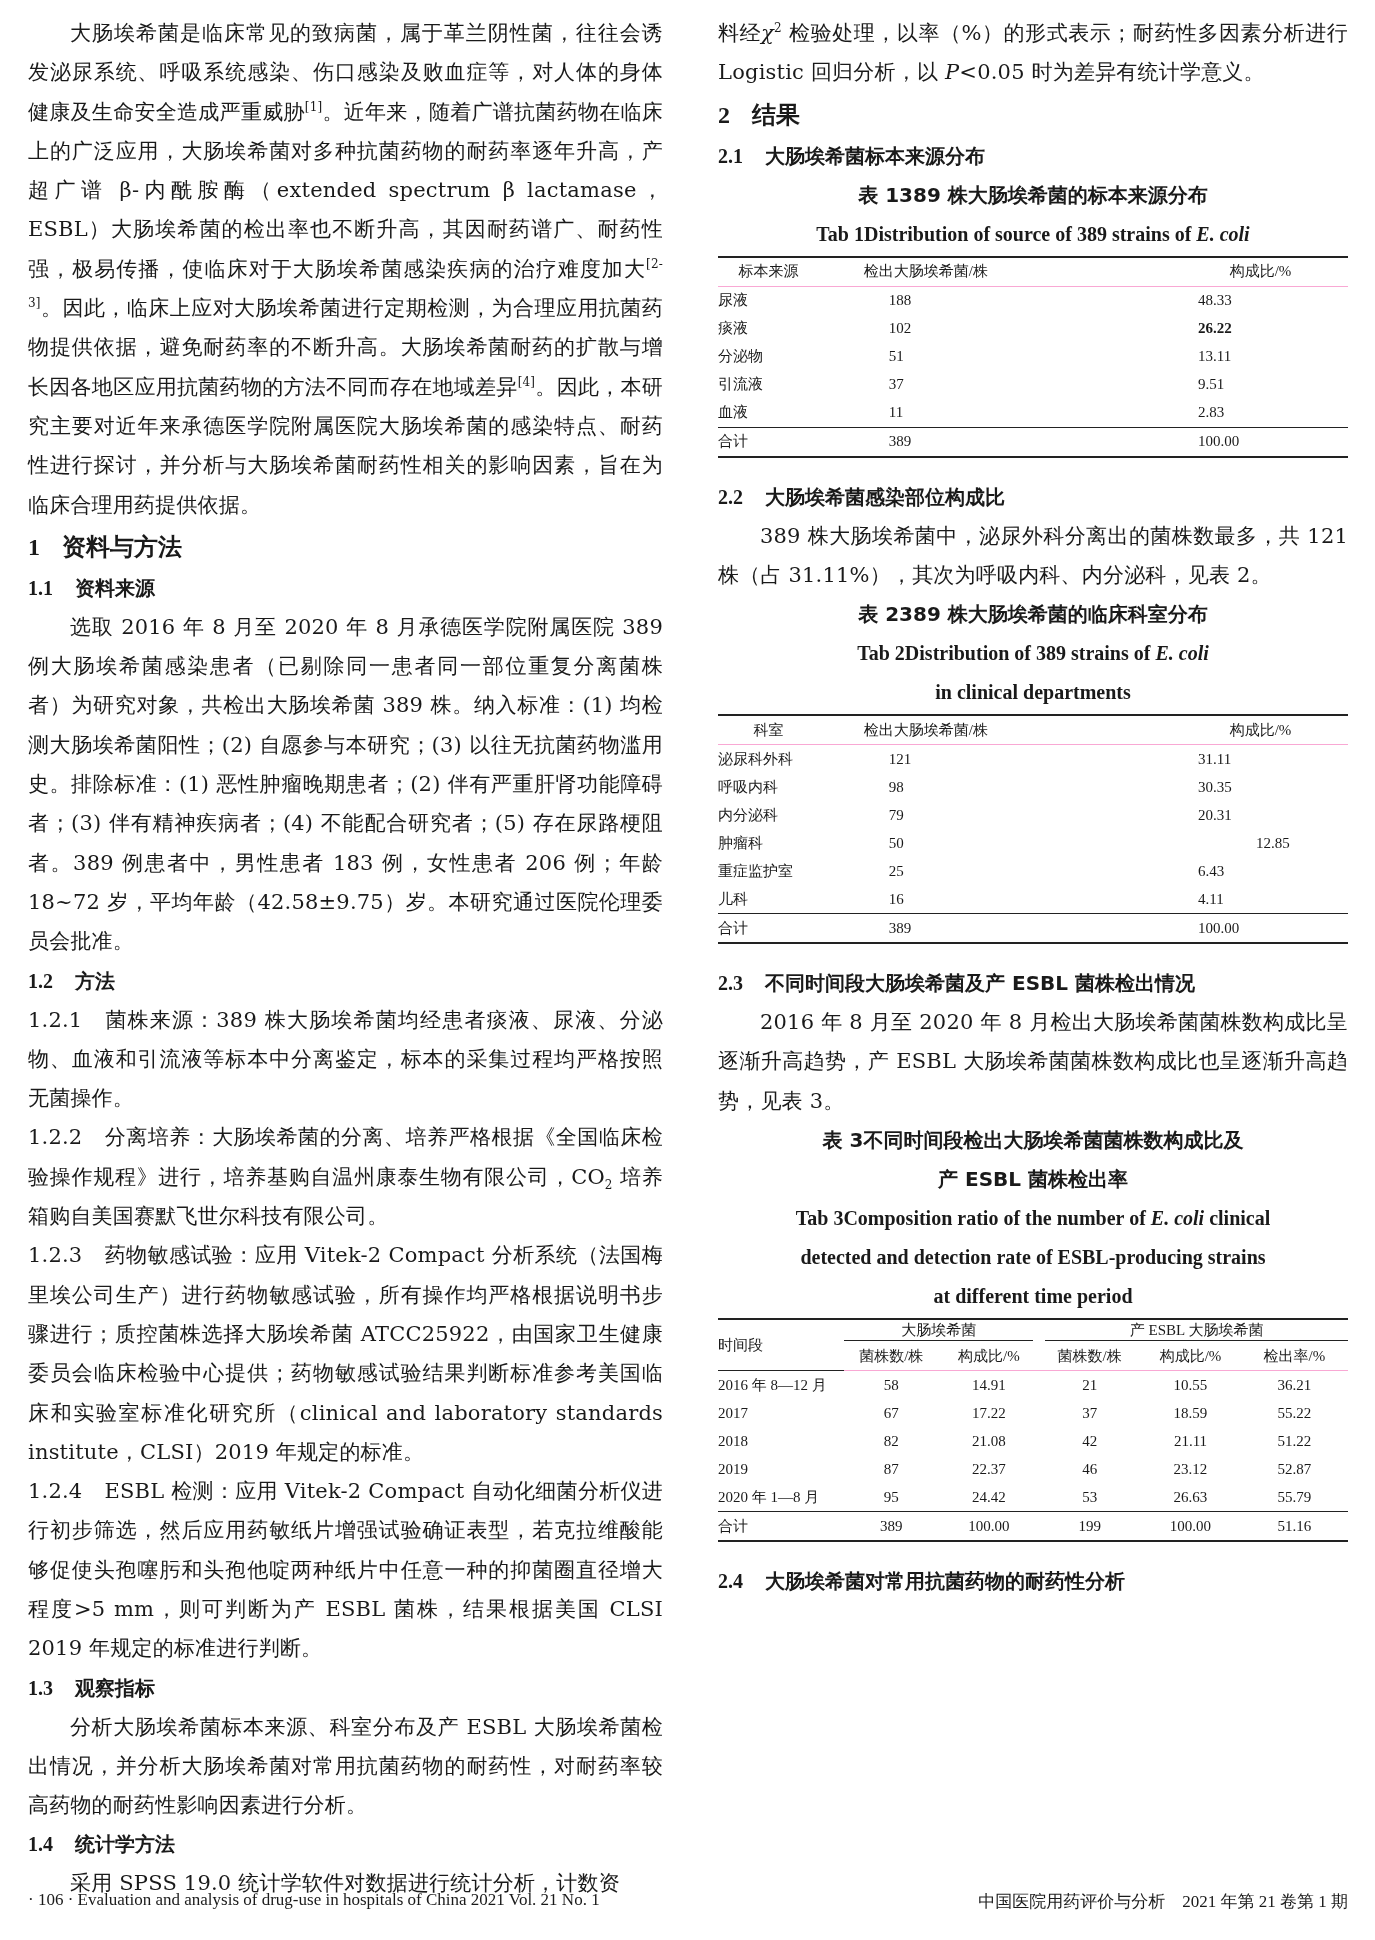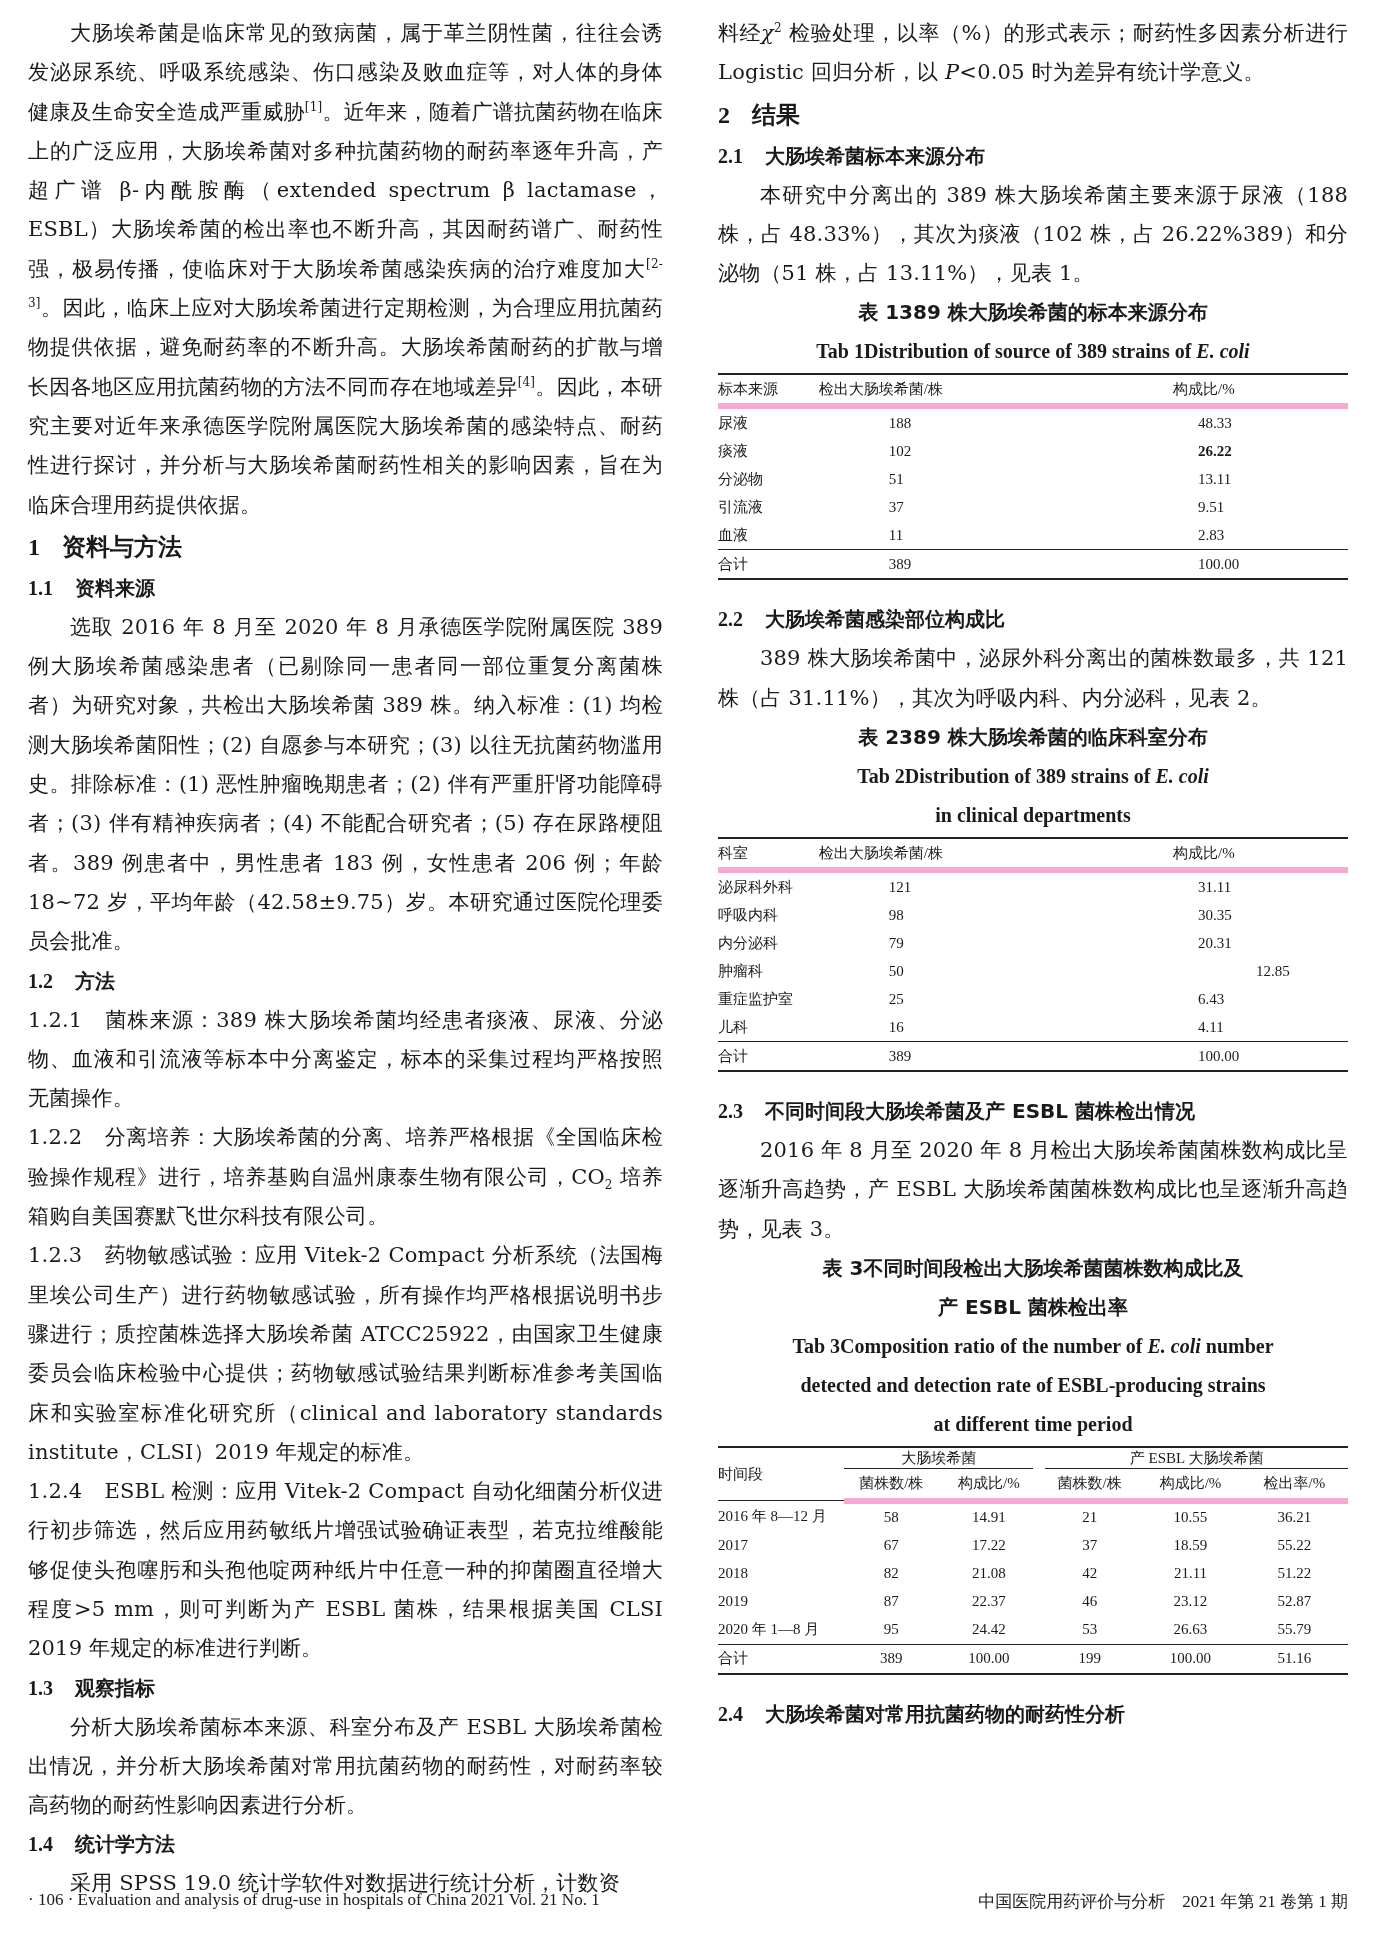--- a/index.html
+++ b/index.html
@@ -18,21 +18,21 @@
   .num { display: inline-block; margin-right: 22px; font-family: "Liberation Serif", serif; font-weight: bold; }
   .h3num { display: inline-block; margin-right: 22px; }
   sup { font-size: 12px; line-height: 0; }
   sub { font-size: 12px; line-height: 0; }
   .tcap { text-align: center; font-weight: bold; font-size: 20px; line-height: 39px; margin: 0; font-family: "DejaVu Sans", "Liberation Sans", sans-serif; }
   .tcap-en { text-align: center; font-weight: bold; font-size: 20px; line-height: 39px; margin: 0; font-family: "Liberation Serif", serif; }
   .tcap .lbl, .tcap-en .lbl { }
   table.tbl { width: 100%; border-collapse: collapse; font-size: 15px; font-family: "Liberation Serif", "DejaVu Serif", serif; margin-top: 2px; }
   table.tbl th, table.tbl td { padding: 0; height: 28px; font-weight: normal; }
   table.tbl thead tr.first th { border-top: 2px solid #222; }
-  table.tbl thead tr.last th { border-bottom: 6px solid #f9a8d4; }
+  table.tbl thead tr.last th { border-bottom: 1px solid #f9a8d4; text-align: center; }
   table.tbl tbody tr.total td { border-top: 1px solid #222; border-bottom: 2px solid #222; }
   .l { text-align: left; }
   .c { text-align: center; }
   .sub-h { border-bottom: 1px solid #222; }
   .spacer { height: 20px; }
   .footer { position: absolute; top: 1890px; left: 28px; width: 1320px; font-family: "Liberation Serif", serif; font-size: 17px; }
   .footer .fl { position: absolute; left: 0; }
   .footer .fr { position: absolute; right: 0; }
   i.it { font-style: italic; }
 </style>
@@ -59,21 +59,20 @@
   <div class="h2"><span class="num">1.4</span><span>统计学方法</span></div>
   <p class="indent">采用 SPSS 19.0 统计学软件对数据进行统计分析，计数资</p>
 </div>
 
 <div class="col col-right">
   <p><span>料经</span><i class="it">χ</i><sup>2</sup><span> 检验处理，以率（%）的形式表示；耐药性多因素分析进行 Logistic 回归分析，以 </span><i class="it">P</i><span>&lt;0.05 时为差异有统计学意义。</span></p>
 
   <div class="h1"><span class="num">2</span><span>结果</span></div>
 
   <div class="h2"><span class="num">2.1</span><span>大肠埃希菌标本来源分布</span></div>
-  <p class="indent">本研究中分离出的 389 株大肠埃希菌主要来源于尿液（188 株，占 48.33%），其次为痰液（102 株，占 26.22%389）和分泌物（51 株，占 13.11%），见表 1。</p>
 
   <div class="tcap"><span class="lbl">表 1</span><span>389 株大肠埃希菌的标本来源分布</span></div>
   <div class="tcap-en"><span class="lbl">Tab 1</span><span>Distribution of source of 389 strains of </span><i class="it">E.  coli</i></div>
   <table class="tbl">
     <colgroup>
         <col style="width:16%">
         <col style="width:34%">
         <col style="width:50%">
       </colgroup>
     <thead>
@@ -175,21 +174,21 @@
         </tr>
       </tbody>
   </table>
   <div class="spacer"></div>
 
   <div class="h2"><span class="num">2.3</span><span>不同时间段大肠埃希菌及产 ESBL 菌株检出情况</span></div>
   <p class="indent">2016 年 8 月至 2020 年 8 月检出大肠埃希菌菌株数构成比呈逐渐升高趋势，产 ESBL 大肠埃希菌菌株数构成比也呈逐渐升高趋势，见表 3。</p>
 
   <div class="tcap"><span class="lbl">表 3</span><span>不同时间段检出大肠埃希菌菌株数构成比及</span></div>
   <div class="tcap">产 ESBL 菌株检出率</div>
-  <div class="tcap-en"><span class="lbl">Tab 3</span><span>Composition ratio of the number of </span><i class="it">E.  coli</i><span> number</span></div>
+  <div class="tcap-en"><span class="lbl">Tab 3</span><span>Composition ratio of the number of </span><i class="it">E.  coli</i><span> clinical</span></div>
   <div class="tcap-en">detected and detection rate of ESBL-producing strains</div>
   <div class="tcap-en">at different time period</div>
   <table class="tbl">
     <colgroup>
         <col style="width:20%">
         <col style="width:15%">
         <col style="width:16%">
         <col style="width:16%">
         <col style="width:16%">
         <col style="width:17%">

